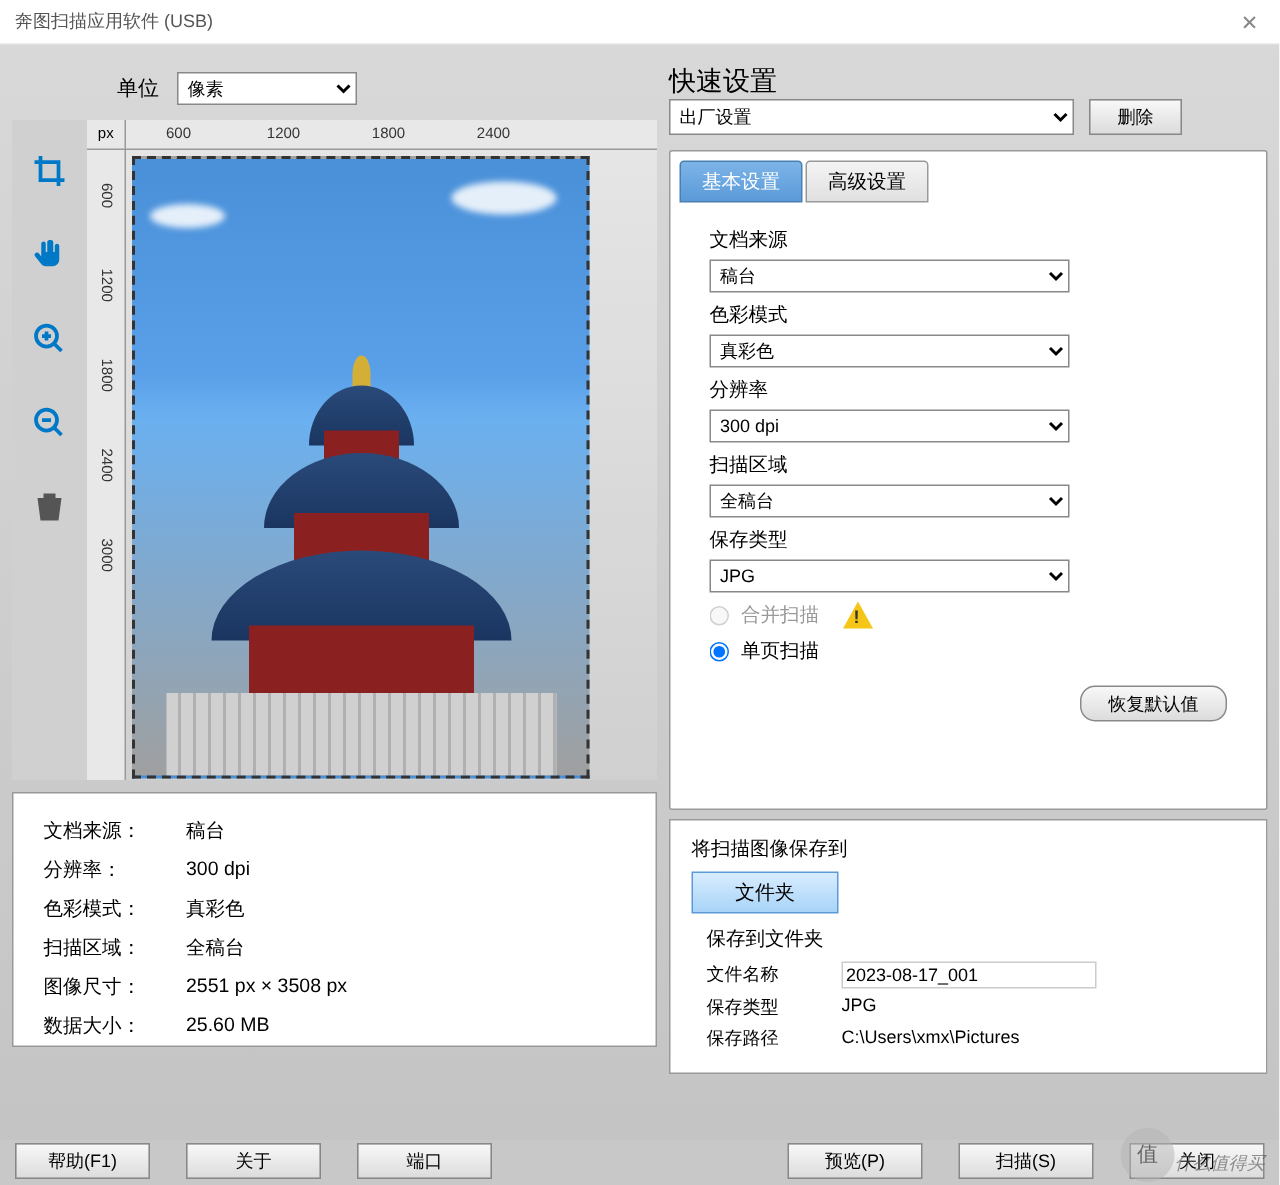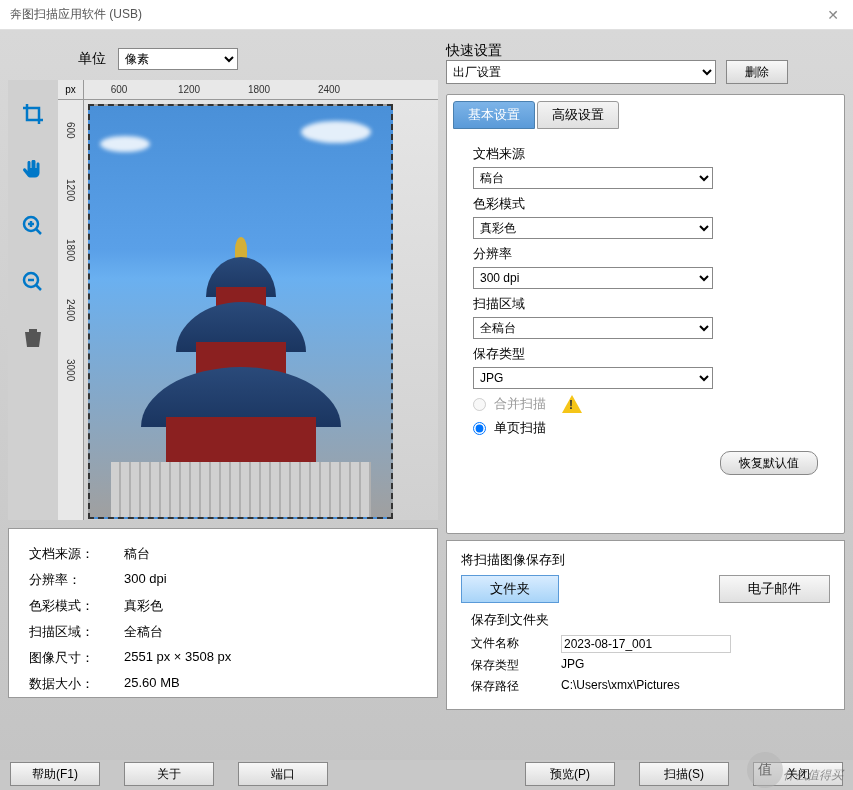--- a/index.html
+++ b/index.html
@@ -36,21 +36,21 @@
 .body1 { position: absolute; top: 50px; left: 105px; width: 50px; height: 25px; background: #8b2020; }
 .body2 { position: absolute; top: 105px; left: 85px; width: 90px; height: 35px; background: #8b2020; }
 .body3 { position: absolute; top: 180px; left: 55px; width: 150px; height: 45px; background: #8b2020; }
 .base { position: absolute; bottom: 0; left: 0; width: 260px; height: 55px; background: repeating-linear-gradient(to right, #d0d0d0 0, #d0d0d0 8px, #b0b0b0 8px, #b0b0b0 10px); }
 .spire { position: absolute; top: 0; left: 124px; width: 12px; height: 25px; background: #d4af37; border-radius: 50% 50% 0 0; }
 .info-box { background: #fff; border: 1px solid #999; margin-top: 8px; padding: 12px 20px; height: 170px; }
 .info-row { display: flex; padding: 4px 0; }
 .info-label { width: 95px; }
 .info-label::after { content: "："; }
 .quick-set { display: flex; align-items: center; gap: 8px; padding: 4px 0; }
-.qs-label { font-size: 14px; }
+.qs-label { font-size: 18px; }
 .qs-row { display: flex; gap: 10px; align-items: center; }
 select.qsel { width: 270px; height: 24px; }
 .btn { height: 24px; padding: 0 18px; background: linear-gradient(to bottom, #f8f8f8, #dcdcdc); border: 1px solid #888; cursor: pointer; font-size: 12px; }
 .tabs-panel { background: #fff; border: 1px solid #999; border-radius: 2px; padding: 6px; height: 440px; }
 .tabs { display: flex; gap: 2px; margin-bottom: 10px; }
 .tab { padding: 4px 14px; background: linear-gradient(to bottom, #f4f4f4, #e0e0e0); border: 1px solid #999; border-radius: 3px 3px 0 0; cursor: pointer; font-size: 13px; }
 .tab.active { background: linear-gradient(to bottom, #7db4e8, #5a9ad8); color: #fff; border-color: #4a80b0; }
 .settings { padding: 6px 20px; }
 .setting-row { margin-bottom: 6px; }
 .setting-label { display: block; margin-bottom: 4px; font-size: 13px; }
@@ -214,21 +214,20 @@
             <span>单页扫描</span>
           </div>
         <button class="btn restore-btn">恢复默认值</button>
       </div>
     </div>
 
     <div class="save-panel">
       <div class="save-title">将扫描图像保存到</div>
       <div class="save-btns">
         <button class="folder-btn">文件夹</button>
-        <button class="email-btn">电子邮件</button>
       </div>
       <div class="save-info">
         <div class="save-sub">保存到文件夹</div>
         <div class="save-row">
             <span class="sl">文件名称</span>
             <input value="2023-08-17_001" style="">
           </div>
         <div class="save-row">
             <span class="sl">保存类型</span>
             <span>JPG</span>

